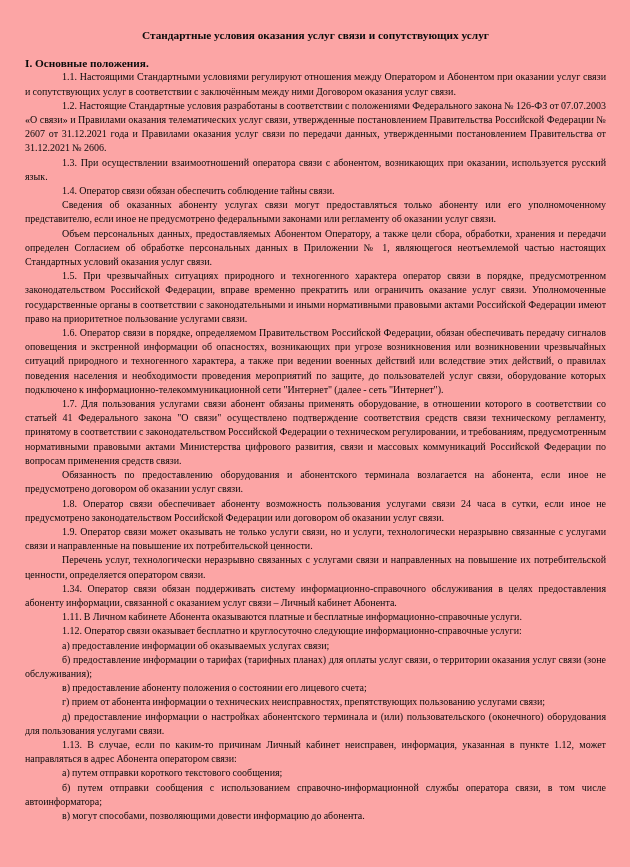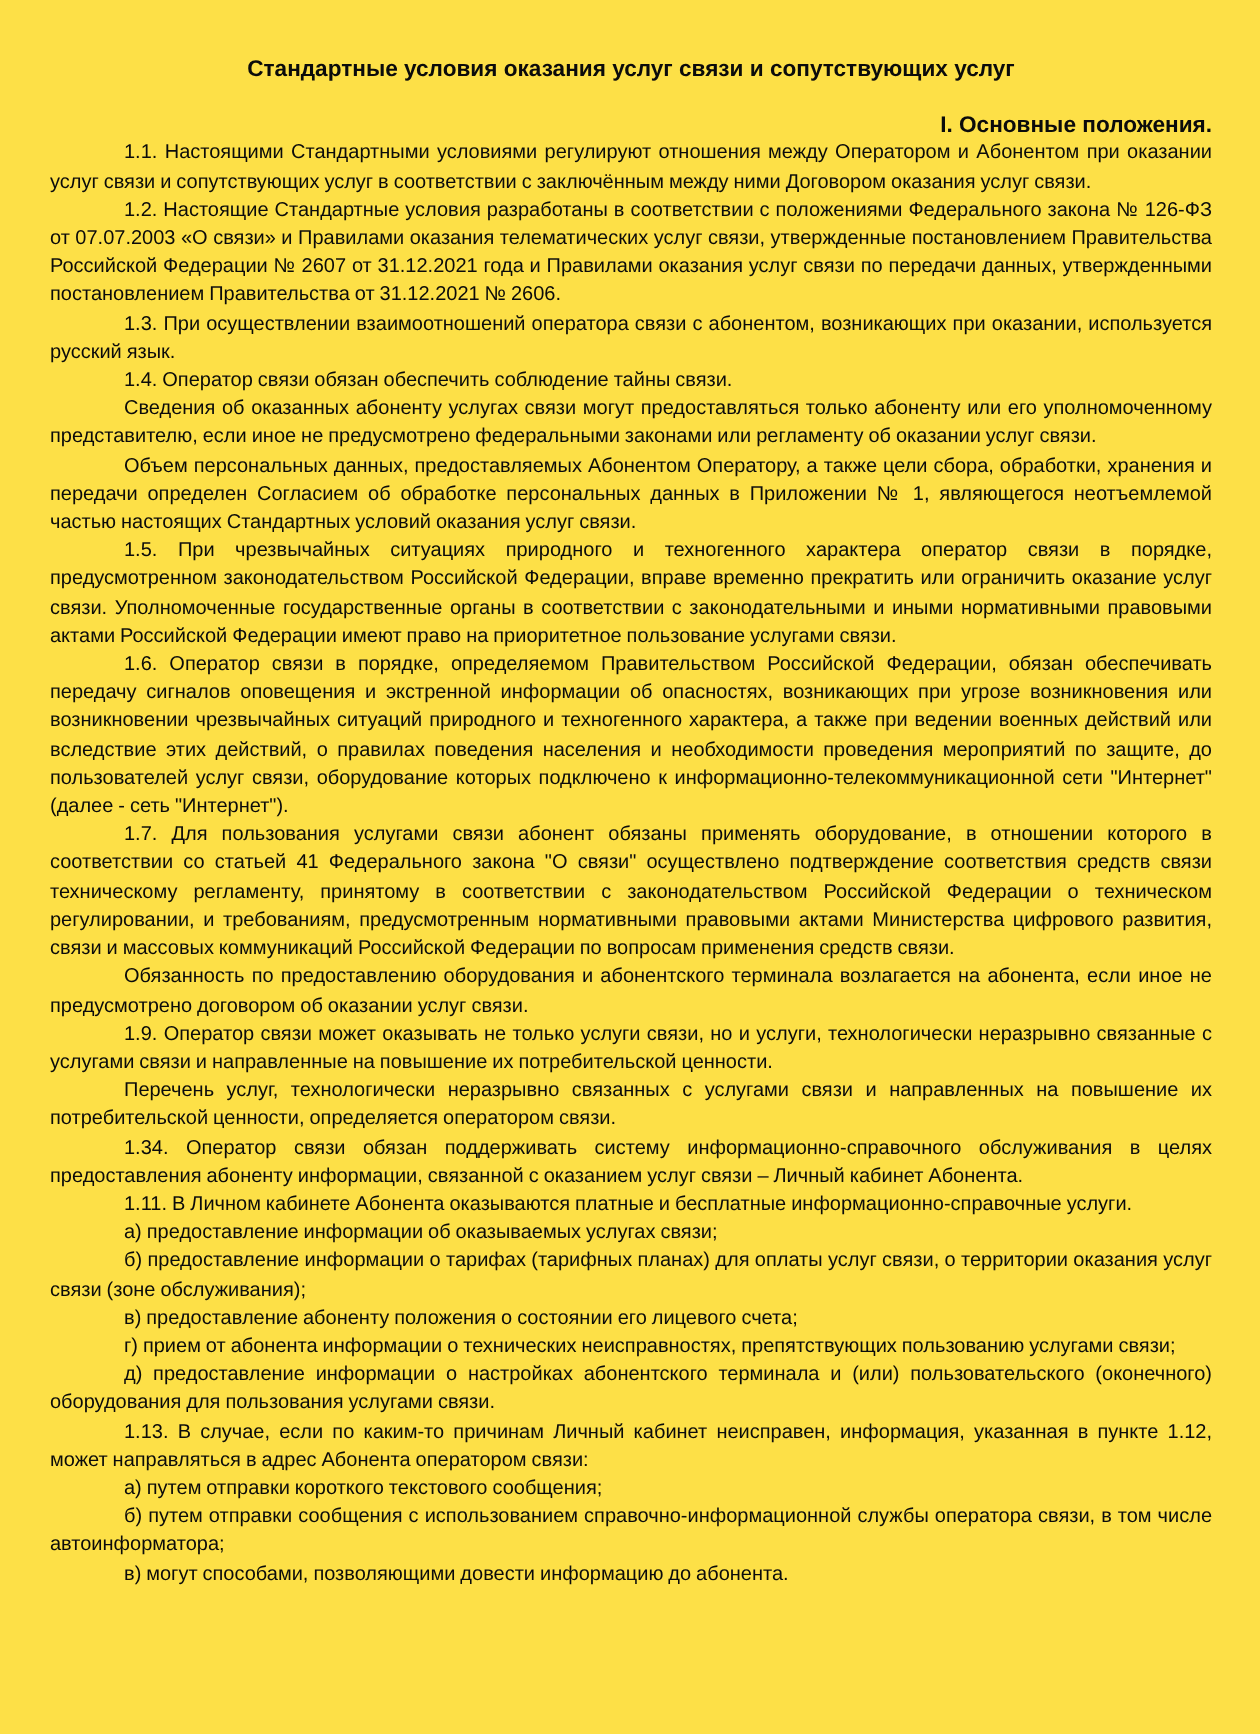--- a/index.html
+++ b/index.html
@@ -4,38 +4,38 @@
 <style>
   html, body {
     margin: 0;
     padding: 0;
     background: #ffffff;
   }
   .page {
     position: relative;
     width: 630px;
     height: 867px;
-    background: #fde047;
+    background: #fca5a5;
     box-sizing: border-box;
     padding: 28px 24px 0 25px;
     overflow: hidden;
-    font-family: Liberation Sans, sans-serif;
+    font-family: Liberation Serif, serif;
     color: #0b0b0b;
   }
   .doc-title {
     font-size: 11.3px;
     font-weight: bold;
     text-align: center;
     margin: 0 0 14px 0;
     line-height: 14.2px;
   }
   .section-heading {
     font-size: 11.3px;
     font-weight: bold;
-    text-align: right;
+    text-align: left;
     margin: 0;
     line-height: 14.2px;
   }
   .doc-body {
     font-size: 10px;
     line-height: 14.2px;
   }
   .doc-body p.para {
     margin: 0;
     text-align: justify;
@@ -53,24 +53,26 @@
       <p class="para">1.1. Настоящими Стандартными условиями регулируют отношения между Оператором и Абонентом при оказании услуг связи и сопутствующих услуг в соответствии с заключённым между ними Договором оказания услуг связи.</p>
       <p class="para">1.2. Настоящие Стандартные условия разработаны в соответствии с положениями Федерального закона № 126-ФЗ от 07.07.2003 «О связи» и Правилами оказания телематических услуг связи, утвержденные постановлением Правительства Российской Федерации № 2607 от 31.12.2021 года и Правилами оказания услуг связи по передачи данных, утвержденными постановлением Правительства от 31.12.2021 № 2606.</p>
       <p class="para">1.3. При осуществлении взаимоотношений оператора связи с абонентом, возникающих при оказании, используется русский язык.</p>
       <p class="para">1.4. Оператор связи обязан обеспечить соблюдение тайны связи.</p>
       <p class="para">Сведения об оказанных абоненту услугах связи могут предоставляться только абоненту или его уполномоченному представителю, если иное не предусмотрено федеральными законами или регламенту об оказании услуг связи.</p>
       <p class="para">Объем персональных данных, предоставляемых Абонентом Оператору, а также цели сбора, обработки, хранения и передачи определен Согласием об обработке персональных данных в Приложении № 1, являющегося неотъемлемой частью настоящих Стандартных условий оказания услуг связи.</p>
       <p class="para">1.5. При чрезвычайных ситуациях природного и техногенного характера оператор связи в порядке, предусмотренном законодательством Российской Федерации, вправе временно прекратить или ограничить оказание услуг связи. Уполномоченные государственные органы в соответствии с законодательными и иными нормативными правовыми актами Российской Федерации имеют право на приоритетное пользование услугами связи.</p>
       <p class="para">1.6. Оператор связи в порядке, определяемом Правительством Российской Федерации, обязан обеспечивать передачу сигналов оповещения и экстренной информации об опасностях, возникающих при угрозе возникновения или возникновении чрезвычайных ситуаций природного и техногенного характера, а также при ведении военных действий или вследствие этих действий, о правилах поведения населения и необходимости проведения мероприятий по защите, до пользователей услуг связи, оборудование которых подключено к информационно-телекоммуникационной сети "Интернет" (далее - сеть "Интернет").</p>
       <p class="para">1.7. Для пользования услугами связи абонент обязаны применять оборудование, в отношении которого в соответствии со статьей 41 Федерального закона "О связи" осуществлено подтверждение соответствия средств связи техническому регламенту, принятому в соответствии с законодательством Российской Федерации о техническом регулировании, и требованиям, предусмотренным нормативными правовыми актами Министерства цифрового развития, связи и массовых коммуникаций Российской Федерации по вопросам применения средств связи.</p>
       <p class="para">Обязанность по предоставлению оборудования и абонентского терминала возлагается на абонента, если иное не предусмотрено договором об оказании услуг связи.</p>
+      <p class="para">1.8. Оператор связи обеспечивает абоненту возможность пользования услугами связи 24 часа в сутки, если иное не предусмотрено законодательством Российской Федерации или договором об оказании услуг связи.</p>
       <p class="para">1.9. Оператор связи может оказывать не только услуги связи, но и услуги, технологически неразрывно связанные с услугами связи и направленные на повышение их потребительской ценности.</p>
       <p class="para">Перечень услуг, технологически неразрывно связанных с услугами связи и направленных на повышение их потребительской ценности, определяется оператором связи.</p>
       <p class="para">1.34. Оператор связи обязан поддерживать систему информационно-справочного обслуживания в целях предоставления абоненту информации, связанной с оказанием услуг связи – Личный кабинет Абонента.</p>
       <p class="para">1.11. В Личном кабинете Абонента оказываются платные и бесплатные информационно-справочные услуги.</p>
+      <p class="para">1.12. Оператор связи оказывает бесплатно и круглосуточно следующие информационно-справочные услуги:</p>
       <p class="para">а) предоставление информации об оказываемых услугах связи;</p>
       <p class="para">б) предоставление информации о тарифах (тарифных планах) для оплаты услуг связи, о территории оказания услуг связи (зоне обслуживания);</p>
       <p class="para">в) предоставление абоненту положения о состоянии его лицевого счета;</p>
       <p class="para">г) прием от абонента информации о технических неисправностях, препятствующих пользованию услугами связи;</p>
       <p class="para">д) предоставление информации о настройках абонентского терминала и (или) пользовательского (оконечного) оборудования для пользования услугами связи.</p>
       <p class="para">1.13. В случае, если по каким-то причинам Личный кабинет неисправен, информация, указанная в пункте 1.12, может направляться в адрес Абонента оператором связи:</p>
       <p class="para">а) путем отправки короткого текстового сообщения;</p>
       <p class="para">б) путем отправки сообщения с использованием справочно-информационной службы оператора связи, в том числе автоинформатора;</p>
       <p class="para">в) могут способами, позволяющими довести информацию до абонента.</p>
     </div>

